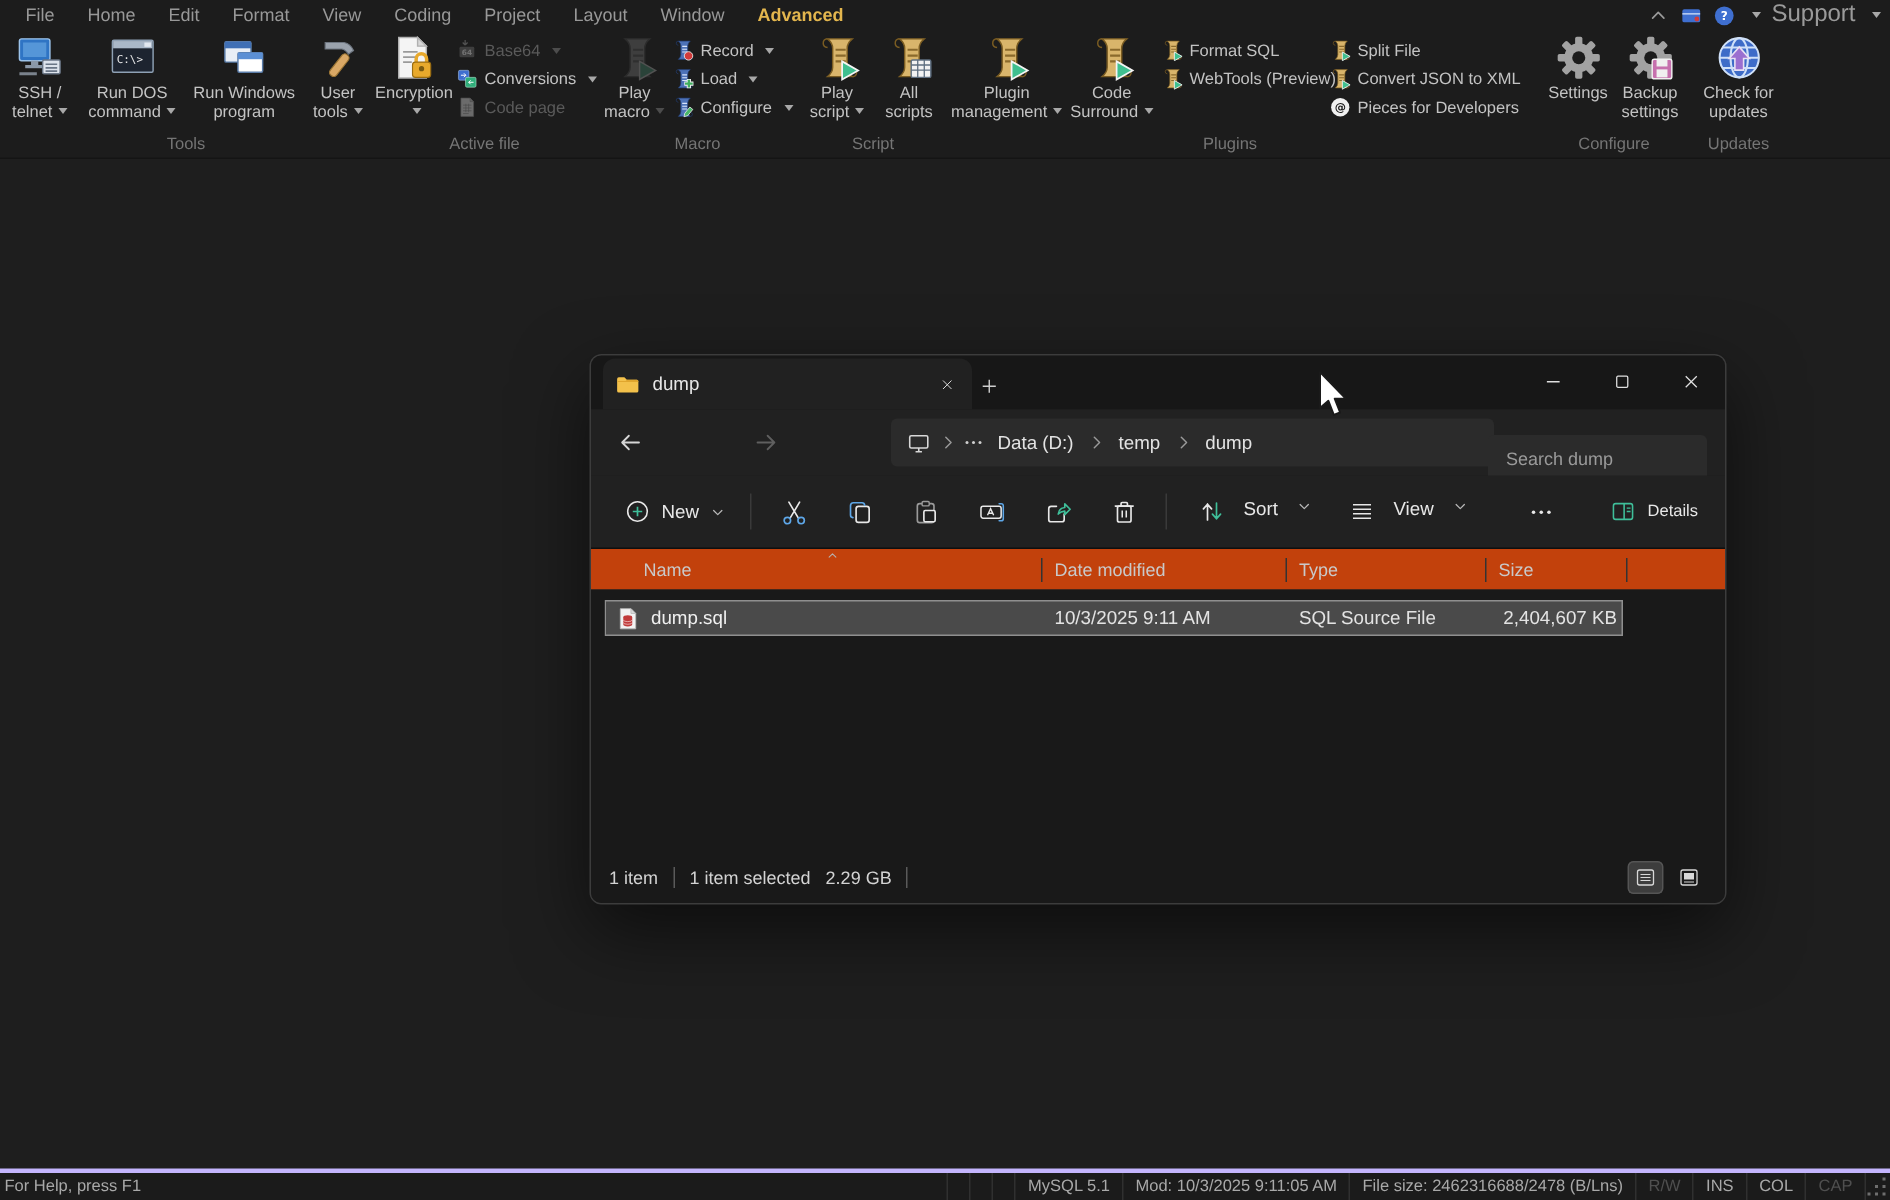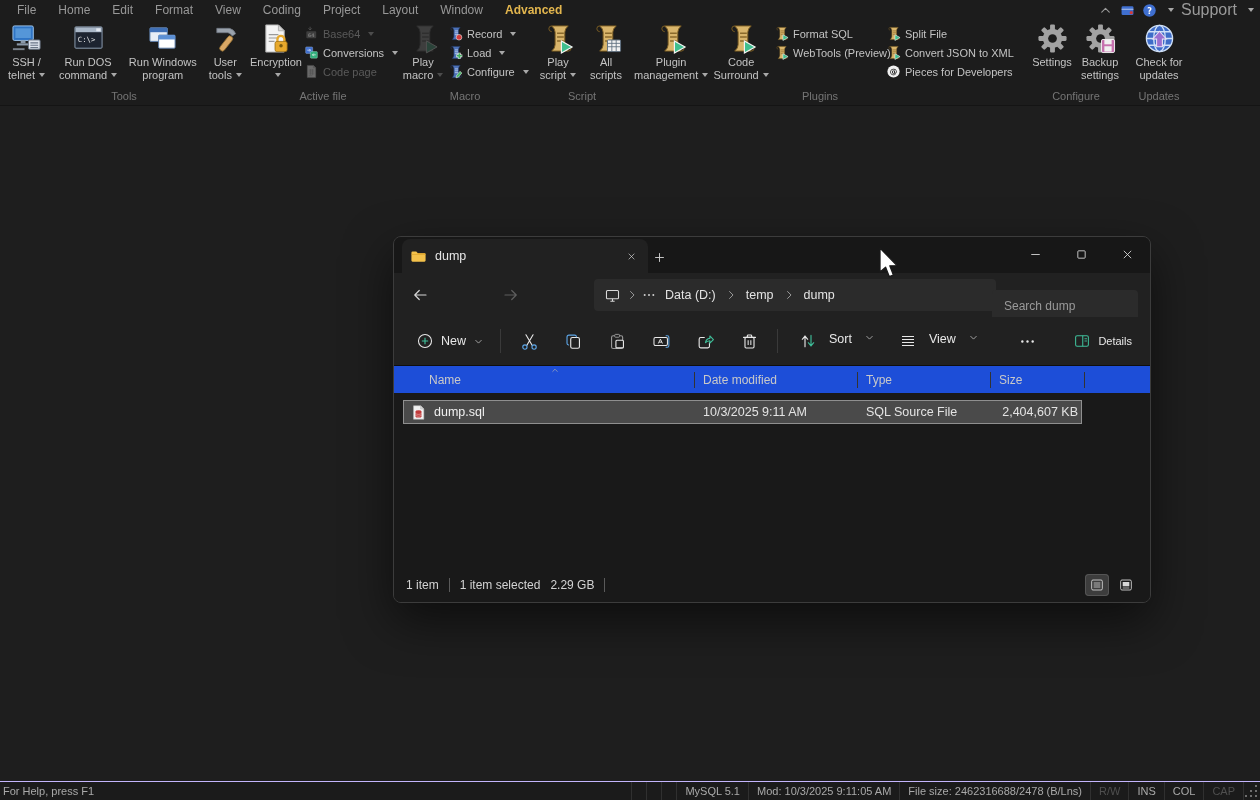--- a/index.html
+++ b/index.html
@@ -59,21 +59,21 @@
   .tnew .icn,.tnew .icn svg{width:18px;height:18px}
   .tsep{width:1px;height:24px;background:#3a3a3a;margin:0 6px;}
   .tbtn{width:44px;height:34px;display:flex;align-items:center;justify-content:center;border-radius:4px;}
   .tbtn svg{width:19px;height:19px}
   .tdrop{display:flex;align-items:flex-start;gap:12px;color:#e8e8e8;font-size:12.5px;padding:6px 9px;border-radius:4px;margin-left:6px;}
   .tdrop svg.lead{width:18px;height:18px}
   .chevd{width:11px;height:11px;color:#b8b8b8}
   .tdots{margin-left:18px}
   .tdetails{margin-left:auto;margin-right:18px;display:flex;align-items:center;gap:7px;color:#e8e8e8;font-size:11px;}
   .tdetails svg{width:18px;height:18px}
-  #ex-header{position:relative;height:27px;display:flex;align-items:center;background:#1d4ed8;border-bottom:1px solid #2c2c2c;
+  #ex-header{position:relative;height:27px;display:flex;align-items:center;background:#c2410c;border-bottom:1px solid #2c2c2c;
     font-size:12px;color:#c9c9c9;padding-left:9px;}
   .hcol{height:16px;line-height:16px;border-right:1px solid #333;white-space:nowrap;}
   .hname{width:292px;padding-left:26px;box-sizing:border-box;}
   .hdate{width:163px;padding-left:8px;box-sizing:border-box;}
   .htype{width:133px;padding-left:8px;box-sizing:border-box;}
   .hsize{width:94px;padding-left:8px;box-sizing:border-box;}
   .sortcaret{position:absolute;left:155px;top:0;width:12px;height:9px;color:#b5b5b5}
   #ex-content{position:absolute;top:156px;left:0;right:0;bottom:34px;background:#191919;}
   .frow{position:absolute;left:9px;top:7px;width:679px;height:24px;background:#4a4a4a;box-shadow:inset 0 0 0 1px #8f8f8f;
     display:flex;align-items:center;font-size:12.5px;color:#f0f0f0;}
@@ -83,21 +83,21 @@
   .ctype{width:133px;padding-left:8px;box-sizing:border-box;color:#e3e3e3;}
   .csize{width:87px;text-align:right;box-sizing:border-box;color:#e3e3e3;}
   #ex-status{position:absolute;left:0;right:0;bottom:0;height:34px;display:flex;align-items:center;padding:0 12px;
     font-size:12px;color:#d3d3d3;background:#191919;}
   .sdiv{width:1px;height:14px;background:#5a5a5a;margin:0 10px;}
   .vmodes{margin-left:auto;display:flex;gap:5px;}
   .vm{width:24px;height:22px;border-radius:4px;display:flex;align-items:center;justify-content:center;}
   .vm svg{width:16px;height:16px}
   .vm.active{background:#3d3d3d;box-shadow:inset 0 0 0 1px #555;}
   
-  #statusbar{position:absolute;left:0;bottom:0;width:1260px;height:18px;background:#1b1b1b;border-top:1px solid #c4b5fd;
+  #statusbar{position:absolute;left:0;bottom:0;width:1260px;height:18px;background:#1b1b1b;border-top:3px solid #c4b5fd;
     display:flex;align-items:center;font-size:11px;color:#a9a9a9;}
   #sb-left{padding-left:3px;}
   #sb-right{margin-left:auto;display:flex;align-items:center;height:100%;}
   .sbseg{border-left:1px solid #303030;height:100%;display:flex;align-items:center;padding:0 8px;white-space:nowrap;}
   .sbseg.empty{width:14px;padding:0;}
   .sbdim{color:#4f4f4f}
   .grip{width:16px;height:100%;position:relative;border-left:1px solid #303030;}
   .grip i{position:absolute;width:2px;height:2px;background:#6e6e6e;}
   #cursor{position:absolute;left:877px;top:247px;width:24px;height:34px;z-index:50;pointer-events:none;}
 </style>

